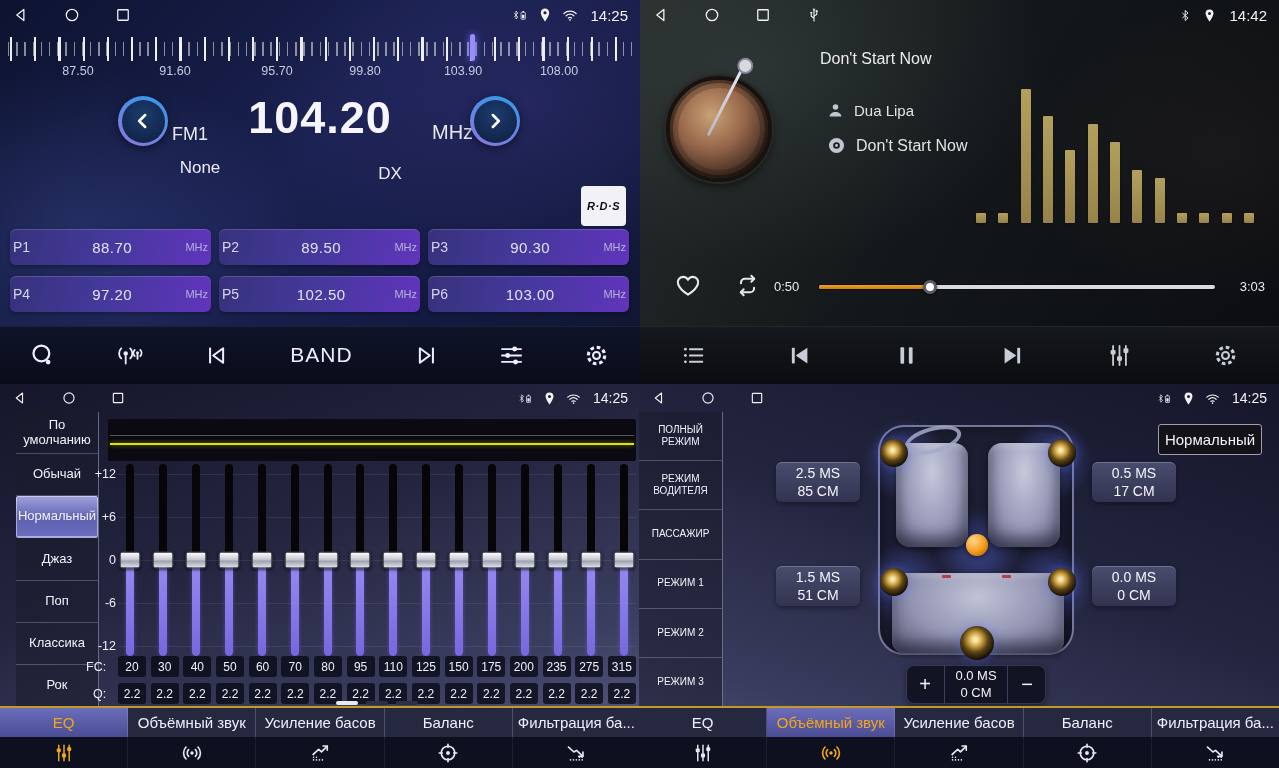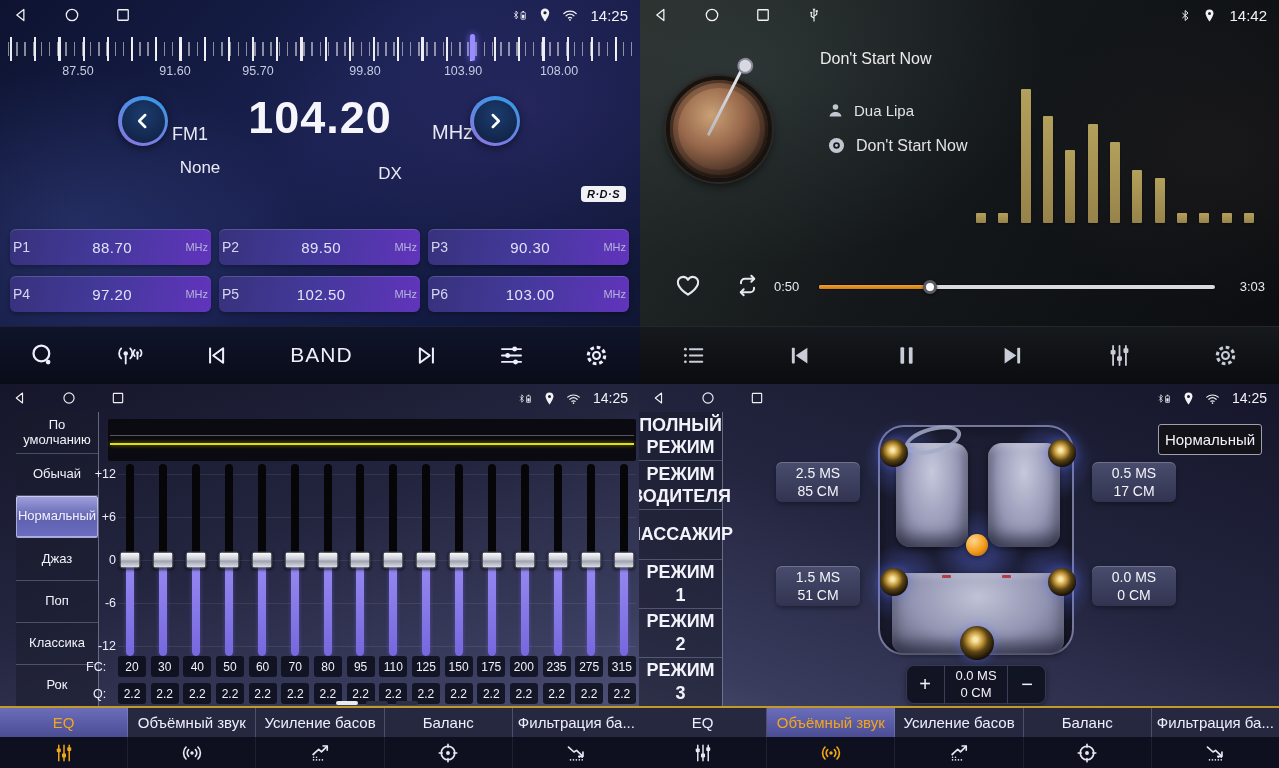--- a/index.html
+++ b/index.html
@@ -32,21 +32,21 @@
 .freq-scale .indicator{position:absolute;left:462px;top:1px;width:5px;height:27px;border-radius:3px;background:#998cff;box-shadow:0 0 7px #7a6cf8}
 .freq-labels span{position:absolute;top:64px;transform:translateX(-50%);font-size:12.5px;color:#c6cbe2}
 
 .circle-btn{position:absolute;width:50px;height:50px;border-radius:50%;background:linear-gradient(205deg,#2e9be8,#8f74e0);display:flex;align-items:center;justify-content:center;box-shadow:0 2px 8px rgba(0,0,0,.5)}
 .circle-btn .inner{width:43px;height:43px;border-radius:50%;background:radial-gradient(circle at 50% 35%,#1b3c6e,#122448 78%);display:flex;align-items:center;justify-content:center;color:#fff}
 .band-label{position:absolute;left:172px;top:124px;font-size:18px;color:#e8e8f4}
 .freq-display{position:absolute;left:215px;top:92px;width:210px;text-align:center;font-size:45px;font-weight:bold;color:#f6f5fc;letter-spacing:1px}
 .unit-label{position:absolute;left:432px;top:121px;font-size:20px;color:#e8e8f4}
 .station-name{position:absolute;left:150px;top:158px;width:100px;text-align:center;font-size:17px;color:#eceaf6}
 .dx-label{position:absolute;left:368px;top:164px;width:44px;text-align:center;font-size:17px;color:#eceaf6}
-.rds-badge{position:absolute;right:14px;top:186px;background:#f2f2f6;color:#0c0c14;font-size:11px;font-weight:bold;font-style:italic;padding:2px 6px;border-radius:4px;letter-spacing:.5px}
+.rds-badge{position:absolute;right:14px;top:186px;background:#f2f2f6;color:#0c0c14;font-size:11px;font-weight:bold;font-style:italic;padding:14px 6px;border-radius:4px;letter-spacing:.5px}
 .presets{position:absolute;left:10px;right:11px;top:229px;display:grid;grid-template-columns:repeat(3,1fr);gap:11px 8px}
 .preset{height:36px;border-radius:6px;display:flex;align-items:center;padding:0 3px;background:linear-gradient(100deg,#37327c 0%,#43399a 45%,#6134bc 100%);box-shadow:inset 0 1px 0 rgba(255,255,255,.16),0 2px 4px rgba(0,0,0,.3)}
 .preset .pl{font-size:14px;color:#d6d6f0;width:26px}
 .preset .pf{flex:1;text-align:center;font-size:15px;color:#e2e2f8;letter-spacing:.5px}
 .preset .pu{font-size:11px;color:#b4b4da}
 .toolbar{position:absolute;left:0;right:0;bottom:0;height:58px;display:flex;align-items:center;justify-content:space-around;background:linear-gradient(180deg,#10142a,#090c18);color:#eef;box-shadow:inset 0 1px 0 rgba(255,255,255,.06)}
 .q-player .toolbar{background:linear-gradient(180deg,#16191d,#0a0c0f);color:#c9cdd7}
 .toolbar .band{font-size:21px;letter-spacing:1px}
 
 .track-title{position:absolute;left:180px;top:50px;font-size:16px;color:#ececec}
@@ -89,21 +89,21 @@
 .tab-labels{display:flex;height:29px;background:#262840}
 .tab-labels .tl{flex:1;display:flex;align-items:center;justify-content:center;font-size:15px;color:#eef;border-right:1px solid rgba(150,155,195,.35);white-space:nowrap;overflow:hidden}
 .tab-labels .tl:last-child{border-right:none}
 .tab-labels .tl.selected{background:linear-gradient(180deg,#6b6dba,#4a4c94);color:#f3a61a}
 .tab-icons{display:flex;height:31px;background:#0e101f;align-items:center}
 .tab-icons .ti{flex:1;height:100%;display:flex;align-items:center;justify-content:center;color:#e8e8f2;border-right:1px solid rgba(255,255,255,.07)}
 .tab-icons .ti:last-child{border-right:none}
 .tab-icons .ti.selected{color:#f0a818}
 
 .pos-sidebar{position:absolute;left:0;top:28px;width:84px;height:294px;display:flex;flex-direction:column;background:rgba(26,27,44,.55);border-right:1px solid rgba(190,195,225,.45)}
-.pos-sidebar .item{flex:1;display:flex;align-items:center;justify-content:center;text-align:center;font-size:18px;font-weight:bold;color:#f2f2fa;border-bottom:1px solid rgba(190,195,225,.3);padding:0 4px;line-height:1.25}
+.pos-sidebar .item{flex:1;display:flex;align-items:center;justify-content:center;text-align:center;font-size:10px;font-weight:normal;color:#f2f2fa;border-bottom:1px solid rgba(190,195,225,.3);padding:0 4px;line-height:1.25}
 .pos-sidebar .item:last-child{border-bottom:none}
 .profile-btn{position:absolute;left:519px;top:40px;width:104px;height:31px;background:#131219;border:1px solid #9fa0ae;border-radius:3px;color:#f2f2f6;font-size:15px;display:flex;align-items:center;justify-content:center}
 .cabin{position:absolute;left:239px;top:41px;width:196px;height:230px;border:2px solid rgba(150,154,192,.75);border-radius:26px;background:linear-gradient(180deg,rgba(30,31,50,.55),rgba(16,17,34,.6));box-shadow:inset 0 0 18px rgba(0,0,0,.55)}
 .seat{position:absolute;border-radius:14px;background:radial-gradient(ellipse at 50% 28%,#c6c8dc,#9698b6 55%,#63657f 92%);box-shadow:inset 0 -10px 14px rgba(20,20,40,.55),inset 0 4px 6px rgba(255,255,255,.28),0 2px 6px rgba(0,0,0,.5)}
 .seat.fl{left:16px;top:16px;width:72px;height:104px}
 .seat.fr{left:108px;top:16px;width:72px;height:104px}
 .wheel{position:absolute;left:24px;top:0;width:58px;height:26px;border:4px solid rgba(165,170,200,.85);border-radius:50%;transform:rotate(-15deg);z-index:3}
 .bench{position:absolute;left:12px;top:146px;width:172px;height:80px;border-radius:12px;background:radial-gradient(ellipse at 50% 30%,#c0c2d6,#9294b2 55%,#60627c 92%);box-shadow:inset 0 -10px 14px rgba(20,20,40,.55),inset 0 4px 6px rgba(255,255,255,.26),0 2px 6px rgba(0,0,0,.5)}
 .belt{position:absolute;width:9px;height:3px;background:#b04048;border-radius:1px}
 .glow{position:absolute;border-radius:50%;background:radial-gradient(circle,rgba(100,120,255,.42),rgba(100,120,255,0) 65%);pointer-events:none}
@@ -166,21 +166,21 @@
         </div>
       </div>
     <div class="freq-scale">
       <div class="minor"></div>
       <div class="major"></div>
       <div class="indicator"></div>
     </div>
     <div class="freq-labels" id="freq-labels">
         <span style="left:78px">87.50</span>
         <span style="left:175px">91.60</span>
-        <span style="left:258px">95.70</span>
+        <span style="left:277px">95.70</span>
         <span style="left:365px">99.80</span>
         <span style="left:463px">103.90</span>
         <span style="left:559px">108.00</span>
       </div>
     <div class="circle-btn" style="left:118px;top:96px">
       <div class="inner">
           <span class="ic" style="width:26px;height:26px">
             <svg viewBox="0 0 24 24" fill="none" stroke="currentColor" stroke-width="2.4" stroke-linecap="round" stroke-linejoin="round">
               <path d="M14 6.5 8.5 12l5.5 5.5"></path>
             </svg>

